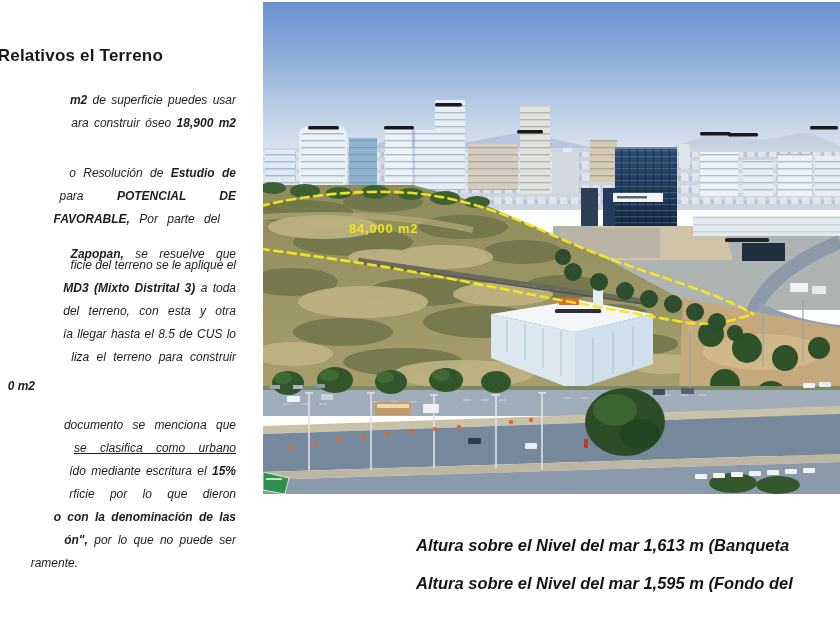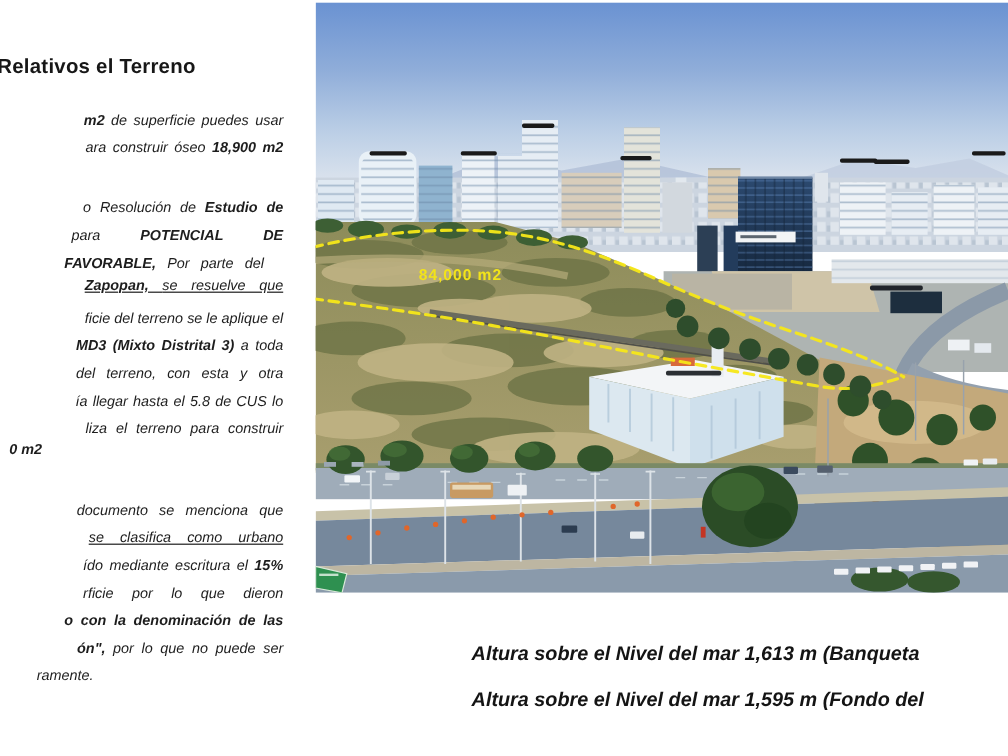--- a/index.html
+++ b/index.html
@@ -21,44 +21,44 @@
   .tl .b{font-weight:bold;}
   
   .photo{position:absolute;left:263px;top:2px;width:609px;height:492px;}
   .photo svg{display:block;}
   .area-label{
     font-weight:bold;font-size:13px;letter-spacing:.8px;
     fill:#f2e31a;font-family:"Liberation Sans",sans-serif;
   }
   
   .alt{
-    position:absolute;left:393px;white-space:nowrap;
+    position:absolute;left:416px;white-space:nowrap;
     font-style:italic;font-weight:bold;font-size:16.5px;color:#141414;
   }
   #alt1{top:536px;}
   #alt2{top:574px;}
 </style>
 </head>
 <body>
 
 <div class="left-col">
   <div class="doc-title">Relativos el Terreno</div>
   <div id="left-blocks">
       <div class="tl" style="top: 90px; right: 0px; word-spacing: 2px;"><span class="b">m2 </span><span>de superficie puedes usar</span></div>
       <div class="tl" style="top: 113px; right: 0px; word-spacing: 2px;"><span>ara construir óseo </span><span class="b">18,900 m2</span></div>
       <div class="tl" style="top: 163px; right: 0px; word-spacing: 4px;"><span>o Resolución de </span><span class="b">Estudio de</span></div>
       <div class="tl" style="top: 186px; right: 0px; word-spacing: 30px;"><span>para </span><span class="b">POTENCIAL DE</span></div>
       <div class="tl" style="top: 209px; right: 16px; word-spacing: 6px;"><span class="b">FAVORABLE, </span><span>Por parte del</span></div>
-      <div class="tl" style="top: 228px; right: 0px; word-spacing: 8px; text-decoration: underline;"><span class="b">Zapopan, </span><span>se resuelve que</span></div>
+      <div class="tl" style="top: 244px; right: 0px; word-spacing: 8px;"><span class="b">Zapopan, </span><span>se resuelve que</span></div>
       <div class="tl" style="top: 255px; right: 0px; word-spacing: 0px;"><span>ficie del terreno se le aplique el</span></div>
       <div class="tl" style="top: 278px; right: 0px; word-spacing: 2px;"><span class="b">MD3 (Mixto Distrital 3) </span><span>a toda</span></div>
       <div class="tl" style="top: 301px; right: 0px; word-spacing: 6px;"><span>del terreno, con esta y otra</span></div>
-      <div class="tl" style="top: 324px; right: 0px; word-spacing: 1px;"><span>ía llegar hasta el 5.8 de CUS lo</span></div>
+      <div class="tl" style="top: 324px; right: 0px; word-spacing: 1px;"><span>ía llegar hasta el 8.5 de CUS lo</span></div>
       <div class="tl" style="top: 347px; right: 0px; word-spacing: 4px;"><span>liza el terreno para construir</span></div>
-      <div class="tl" style="top: 364px; right: 201px; word-spacing: 0px; text-align: center;"><span class="b">0 m2</span></div>
+      <div class="tl" style="top: 376px; right: 201px; word-spacing: 0px; text-align: center;"><span class="b">0 m2</span></div>
       <div class="tl" style="top: 415px; right: 0px; word-spacing: 6px;"><span>documento se menciona que</span></div>
       <div class="tl" style="top: 438px; right: 0px; word-spacing: 10px; text-decoration: underline;"><span>se clasifica como urbano</span></div>
       <div class="tl" style="top: 461px; right: 0px; word-spacing: 2px; margin-left: 40px;"><span>ído mediante escritura el </span><span class="b">15%</span></div>
       <div class="tl" style="top: 484px; right: 0px; word-spacing: 12px;"><span>rficie por lo que dieron</span></div>
       <div class="tl" style="top: 507px; right: 0px; word-spacing: 3px;"><span class="b">o con la denominación de las</span></div>
       <div class="tl" style="top: 530px; right: 0px; word-spacing: 3px;"><span class="b">ón", </span><span>por lo que no puede ser</span></div>
       <div class="tl" style="top: 553px; right: 158px; word-spacing: 0px;"><span>ramente.</span></div>
     </div>
 </div>
 

